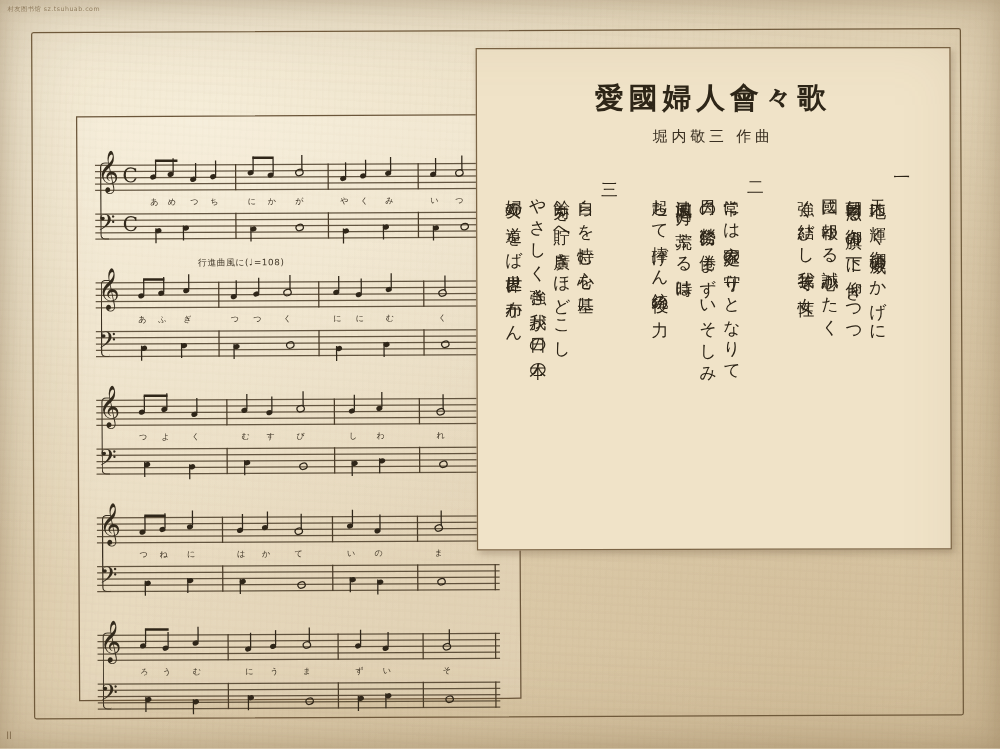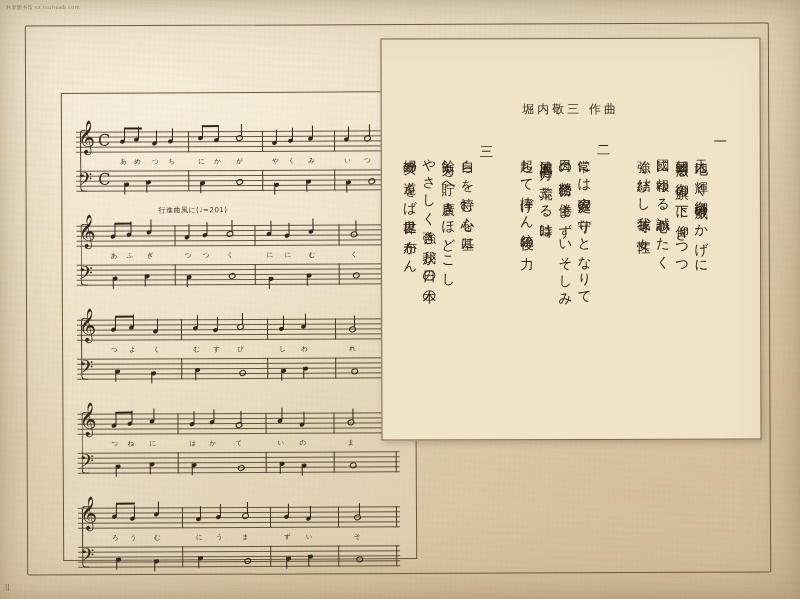--- a/index.html
+++ b/index.html
@@ -259,21 +259,21 @@
   <div id="paper-grain"></div>
 
   <div id="watermark">村友图书馆 sz.tsuhuab.com</div>
   <div id="corner-mark">ll</div>
 
   <div id="leaf-border"></div>
 
   <div id="music-panel">
 
     <div id="music-credit">堀内敬三 作曲</div>
-    <div id="tempo-mark">行進曲風に(♩=201)</div>
+    <div id="tempo-mark">行進曲風に(♩=108)</div>
 
     <div class="system" style="top:36px">
       <div class="brace" style="top:0; height:60px;"></div>
       <div class="staff">
         <div class="line"></div>
           <div class="line"></div>
           <div class="line"></div>
           <div class="line"></div>
           <div class="line"></div>
         <div class="clef">𝄞</div>
@@ -631,20 +631,21 @@
           <div class="stem" style="left:230px; top:11px;"></div>
         <div class="bar" style="left:260px;"></div>
         <div class="note open" style="left:278px; top:13px;"></div>
         <div class="bar" style="left:318px;"></div>
       </div>
     </div>
 
   </div>
 
   <div id="lyrics-card">
+    <div id="lyrics-title">愛國婦人會々歌</div>
     <div id="lyrics-composer">堀内敬三 作曲</div>
 
     <div id="verses">
 
       <div class="verse">
         <div class="vline num">一</div>
         <div class="vline indent">天地に輝く御稜威のかげに</div>
         <div class="vline indent">朝日照る御旗の下に仰ぎつつ</div>
         <div class="vline indent">國に報ゆる誠心かたく</div>
         <div class="vline indent">強く結びし我等ぞ女性</div>

